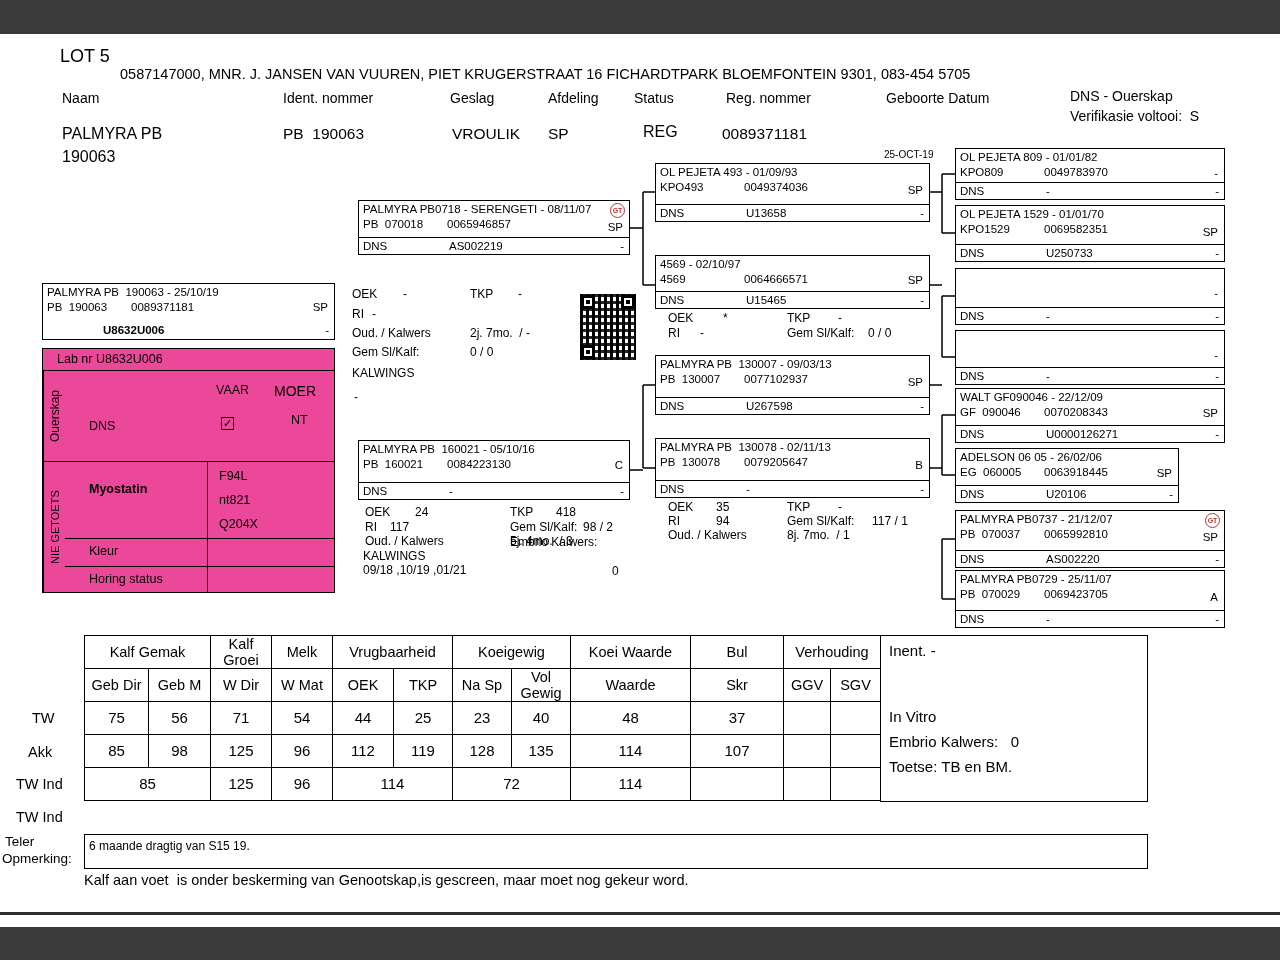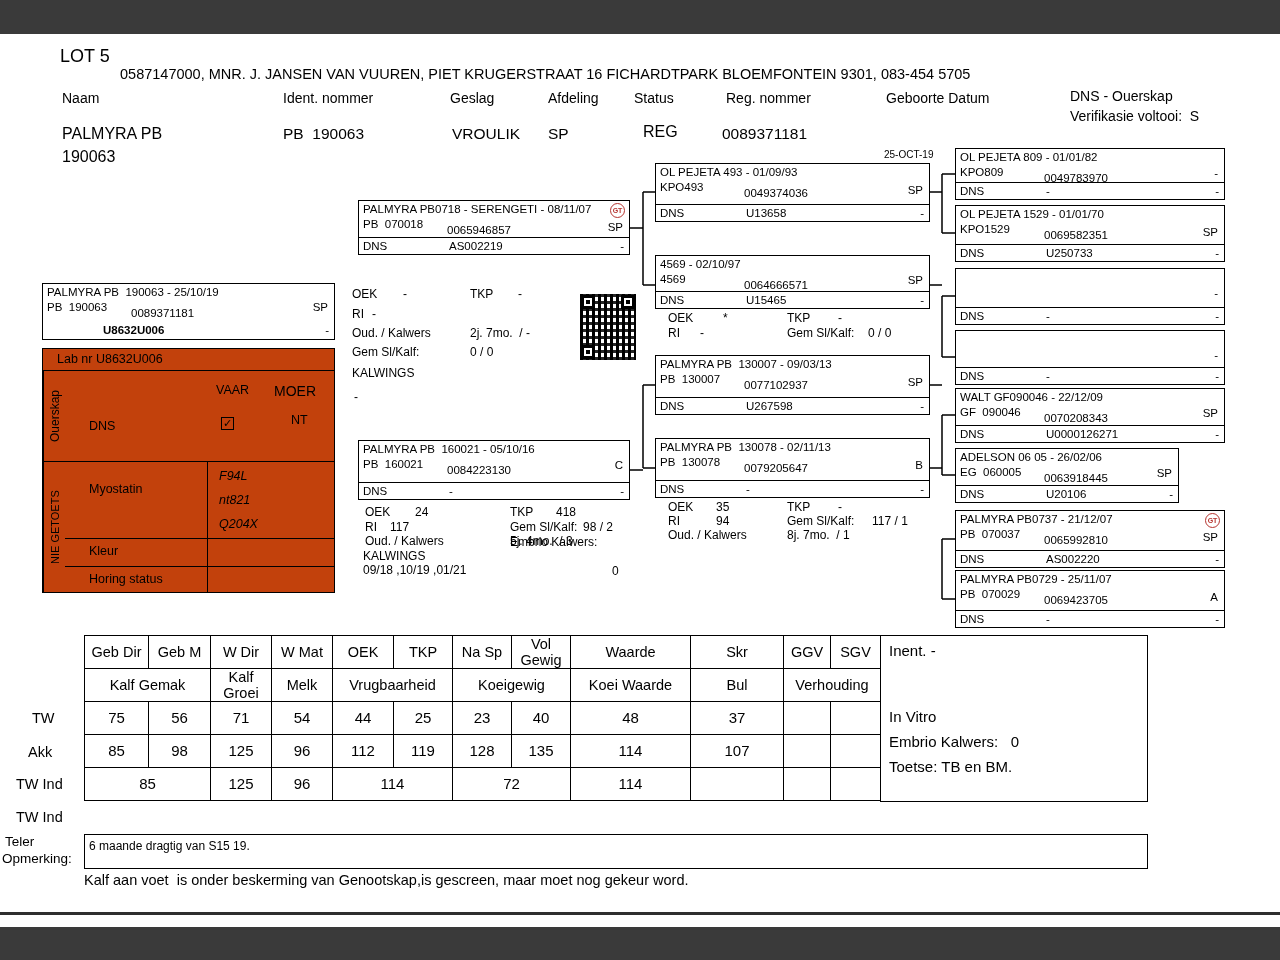--- a/index.html
+++ b/index.html
@@ -11,35 +11,35 @@
   .botgap { position:absolute; left:0; top:915px; width:1280px; height:12px; background:#ffffff; }
   .botbar { position:absolute; left:0; top:927px; width:1280px; height:33px; background:#3a3a3a; }
 
   .t { position:absolute; white-space:pre; }
   .st { position:absolute; white-space:pre; font-size:12px; }
 
   
   .pbox { position:absolute; background:#fff; border:1.3px solid #000; font-size:11.5px; }
   .pbox .nm   { position:absolute; left:4px; top:2px; white-space:pre; }
   .pbox .code { position:absolute; left:4px; top:17px; white-space:pre; }
-  .pbox .num  { position:absolute; left:88px; top:17px; white-space:pre;margin-top:6px; }
+  .pbox .num  { position:absolute; left:88px; top:17px; white-space:pre; }
   .pbox .grade{ position:absolute; right:6px; top:18px; white-space:pre; }
   .pbox .dnsrow { position:absolute; left:0; right:0; bottom:0; height:17px; border-top:1px solid #000; }
   .pbox.nosep .dnsrow { border-top:none; }
   .pbox .dl { position:absolute; left:4px; top:2px; }
   .pbox .dv { position:absolute; left:90px; top:2px; white-space:pre; }
   .pbox .dd { position:absolute; right:5px; top:2px; }
   .pbox.subject .dv { left:60px;font-weight:bold; }
   .breedlogo { position:absolute; right:4px; top:2px; width:15px; height:15px; border-radius:50%;
     border:1.5px solid #b5332e; color:#b5332e; font-size:7px; font-weight:bold;
     display:flex; align-items:center; justify-content:center; background:#fff; }
   .pbox.haslogo .grade { top:20px; }
 
   
-  .dtable { position:absolute; left:42px; top:348px; width:293px; height:245px; border:1.3px solid #000; background:#c2410c; }
+  .dtable { position:absolute; left:42px; top:348px; width:293px; height:245px; border:1.3px solid #000; background:#ec4899; }
   .drow-lab { height:22px; border-bottom:1px solid #000; padding:3px 0 0 14px; font-size:12.5px; }
   .dsec { display:flex; height:90px; }
   .dsec.nie { border-top:1px solid #000; height:131px; }
   .dvl { width:22px; border-right:1px solid #000; writing-mode:vertical-rl; transform:rotate(180deg);
          display:flex; align-items:center; justify-content:center; font-size:12px; }
   .dvl.small { font-size:11px; }
   .dbody { flex:1; position:relative; }
   .nrow { display:flex; }
   .nrow .dlblcol { width:143px; border-right:1px solid #000; padding-left:24px; font-size:12.5px; }
   .nrow .dvalcol { flex:1; padding-left:11px; font-size:12.5px; }
@@ -122,22 +122,22 @@
         <span class="t" style="left:209px;top:12px;font-size:14px;">MOER</span>
         <span class="t" style="left:24px;top:48px;font-size:12.5px;">DNS</span>
         <span class="dchk" style="left:156px;top:46px;"><span>✓</span></span>
         <span class="t" style="left:226px;top:42px;font-size:12.5px;">NT</span>
       </div>
     </div>
     <div class="dsec nie">
       <div class="dvl small">NIE GETOETS</div>
       <div class="dbody">
         <div class="nrow" style="height:77px;border-bottom:1px solid #000;">
-          <div class="dlblcol" style="padding-top:20px;"><span>Myostatin</span></div>
-          <div class="dvalcol" style="padding-top:2px;line-height:24px;font-style:italic;">
+          <div class="dlblcol" style="padding-top:20px;font-weight:bold;"><span>Myostatin</span></div>
+          <div class="dvalcol" style="padding-top:2px;line-height:24px;">
             <div>F94L</div>
             <div>nt821</div>
             <div>Q204X</div>
           </div>
         </div>
         <div class="nrow" style="height:28px;border-bottom:1px solid #000;">
           <div class="dlblcol" style="padding-top:5px;"><span>Kleur</span></div>
           <div class="dvalcol"></div>
         </div>
         <div class="nrow" style="height:26px;">
@@ -387,43 +387,43 @@
         <col style="width:59px">
         <col style="width:59px">
         <col style="width:59px">
       <col style="width:120px">
         <col style="width:93px">
         <col style="width:47px">
         <col style="width:50px">
     </colgroup>
     <tbody>
         <tr>
+      <td colspan="2">Kalf Gemak</td>
+      <td>Kalf Groei</td>
+      <td>Melk</td>
+      <td colspan="2">Vrugbaarheid</td>
+      <td colspan="2">Koeigewig</td>
+      <td>Koei Waarde</td>
+      <td>Bul</td>
+      <td colspan="2">Verhouding</td>
+    </tr>
+    <tr>
       <td>Geb Dir</td>
       <td>Geb M</td>
       <td>W Dir</td>
       <td>W Mat</td>
       <td>OEK</td>
       <td>TKP</td>
       <td>Na Sp</td>
       <td>Vol Gewig</td>
       <td>Waarde</td>
       <td>Skr</td>
       <td>GGV</td>
       <td>SGV</td>
     </tr>
-    <tr>
-      <td colspan="2">Kalf Gemak</td>
-      <td>Kalf Groei</td>
-      <td>Melk</td>
-      <td colspan="2">Vrugbaarheid</td>
-      <td colspan="2">Koeigewig</td>
-      <td>Koei Waarde</td>
-      <td>Bul</td>
-      <td colspan="2">Verhouding</td>
-    </tr>
     <tr class="vals">
       <td>75</td>
       <td>56</td>
       <td>71</td>
       <td>54</td>
       <td>44</td>
       <td>25</td>
       <td>23</td>
       <td>40</td>
       <td>48</td>

